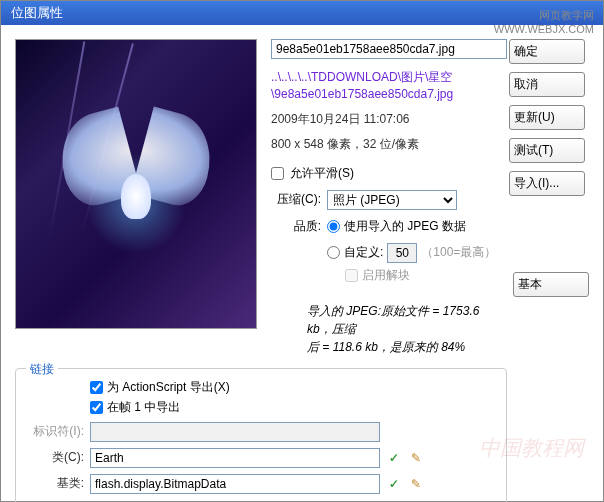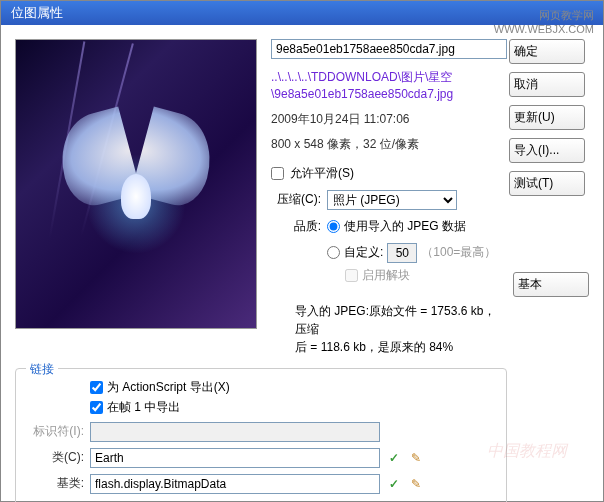--- a/index.html
+++ b/index.html
@@ -25,33 +25,33 @@
 .filename-input { width: 100%; }
 .path-text { color: #6d28d9; line-height: 1.4; margin-top: 4px; }
 .meta-text { color: #333; margin-top: 2px; }
 .row { display: flex; align-items: center; gap: 6px; margin-top: 2px; }
 .row label.lbl { min-width: 50px; text-align: right; }
 select { border: 1px solid #7f9db9; padding: 1px; font-size: 12px; font-family: inherit; width: 130px; background: #fff; }
 .radio-group { display: flex; flex-direction: column; gap: 4px; margin-left: 56px; margin-top: 2px; }
 .radio-row { display: flex; align-items: center; gap: 4px; }
 .num-input { width: 30px; text-align: center; }
 .hint { color: #999; }
-.summary { margin-top: 12px; line-height: 1.5; margin-left: 24px; }
+.summary { margin-top: 12px; line-height: 1.5; margin-left: 36px; font-style: italic; }
 .btn { background: linear-gradient(#fff, #eee); border: 1px solid #888; border-radius: 3px; padding: 3px 4px; font-size: 12px; font-family: inherit; cursor: pointer; width: 76px; text-align: left; }
 .link-section { border: 1px solid #ccc; border-radius: 4px; padding: 10px 12px 14px; margin-top: 12px; position: relative; }
 .link-legend { position: absolute; top: -8px; left: 10px; background: #fff; padding: 0 4px; color: #2266cc; }
 .form-row { display: flex; align-items: center; gap: 6px; margin-top: 6px; }
 .form-row .flabel { width: 56px; text-align: right; color: #333; }
 .form-row .flabel.disabled { color: #999; }
 .wide-input { width: 290px; }
 .icon { width: 16px; height: 16px; display: inline-flex; align-items: center; justify-content: center; }
 .check-green { color: #3a9c3a; font-weight: bold; }
 .pencil { color: #c08020; }
 .watermark { position: absolute; top: 8px; right: 10px; font-size: 11px; color: #888; text-align: right; }
-.watermark2 { position: absolute; bottom: 40px; right: 37px; font-size: 16px; color: rgba(200,60,60,0.15); font-style: italic; font-family: Liberation Serif, serif; }
+.watermark2 { position: absolute; bottom: 40px; right: 20px; font-size: 21px; color: rgba(200,60,60,0.15); font-style: italic; font-family: Liberation Serif, serif; }
 .cb-row { display: flex; align-items: center; gap: 4px; margin-bottom: 3px; margin-left: 62px; }
 .basic-btn-wrap { display: flex; justify-content: flex-end; margin-top: 68px; }
 </style>
 </head>
 <body>
 
 <div class="window">
   <div class="titlebar">
     <span>位图属性</span>
   </div>
@@ -143,21 +143,21 @@
           <span class="icon check-green">✓</span>
           <span class="icon pencil">✎</span>
         </div>
       </div>
     </div>
 
     <div class="right-col">
       <button class="btn">确定</button>
       <button class="btn">取消</button>
       <button class="btn"><span>更新(U)</span></button>
+      <button class="btn"><span>测试(T)</span></button>
       <button class="btn"><span>导入(I)...</span></button>
-      <button class="btn"><span>测试(T)</span></button>
       <div class="basic-btn-wrap">
         <button class="btn">基本</button>
       </div>
     </div>
   </div>
   <div class="watermark2">中国教程网</div>
 </div>
 
 </body></html>

